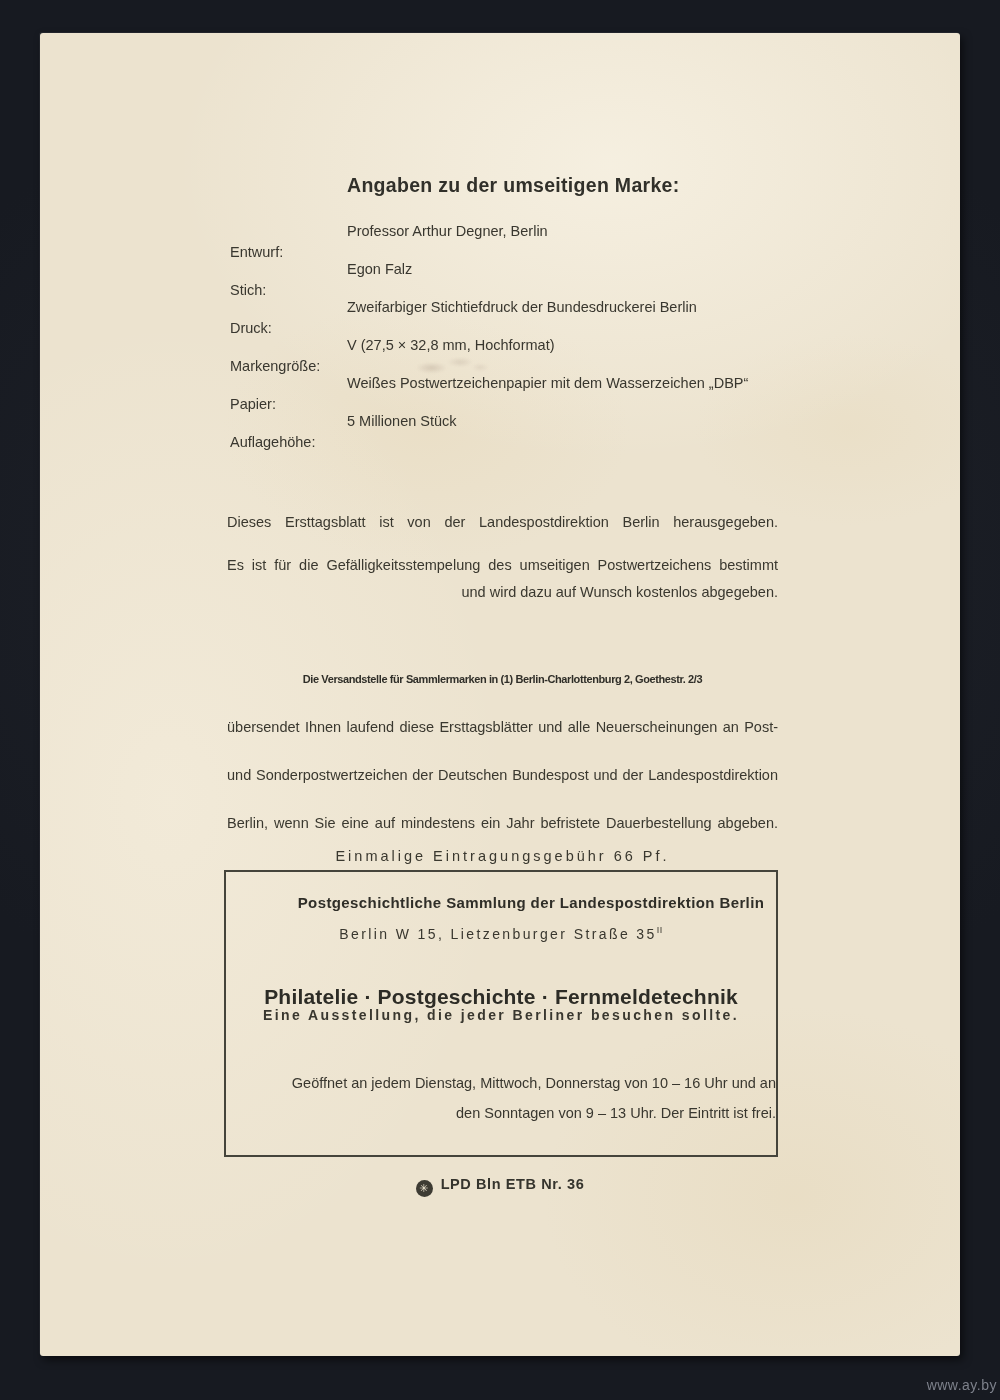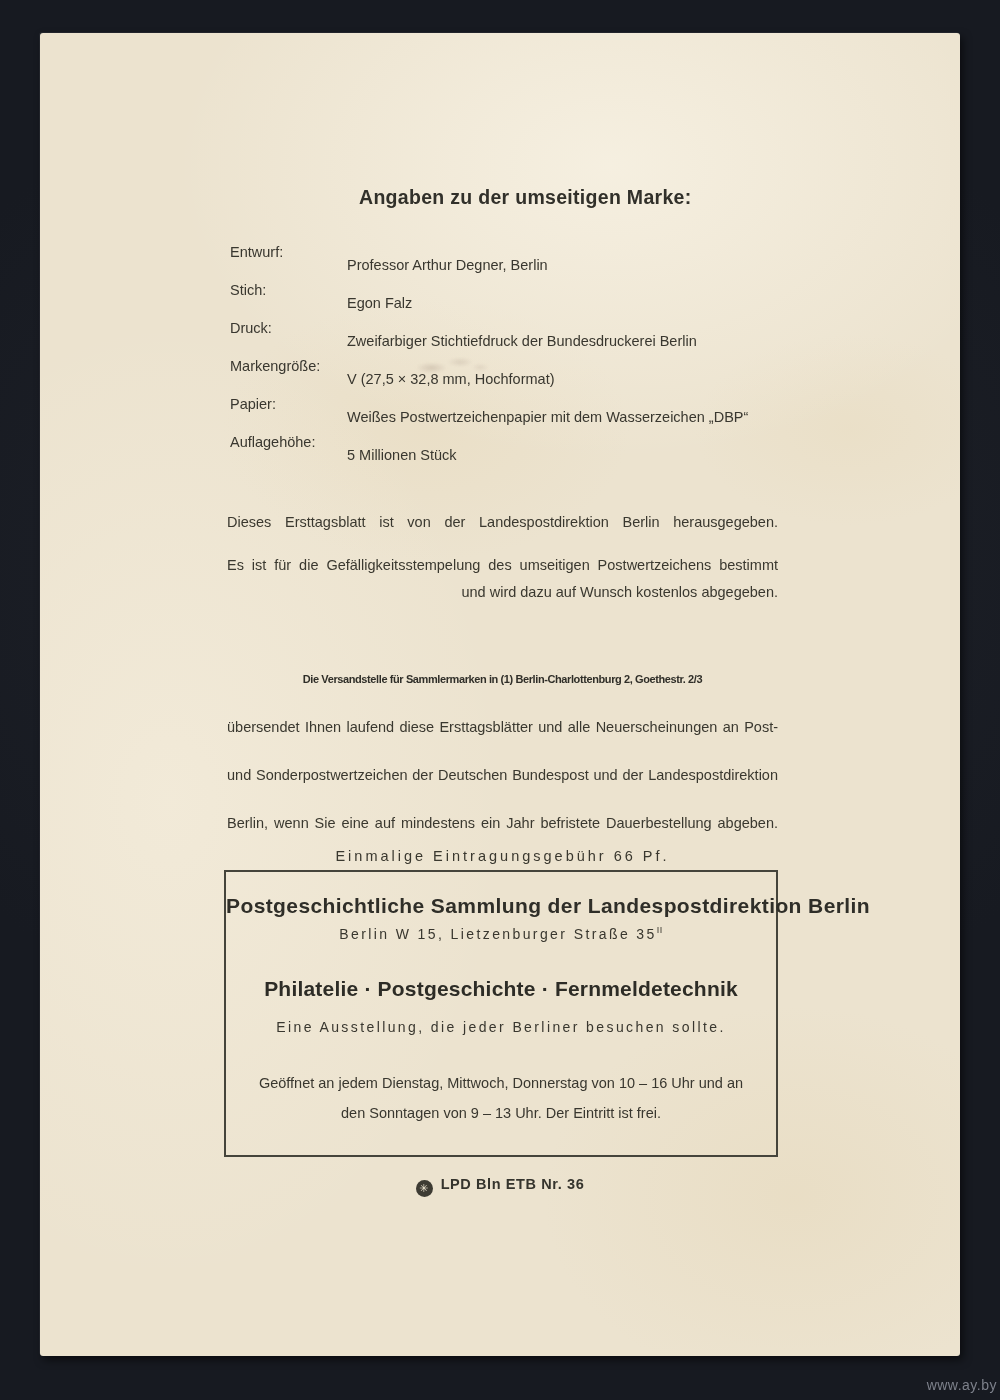--- a/index.html
+++ b/index.html
@@ -23,29 +23,29 @@
       radial-gradient(ellipse 420px 320px at 82% 88%, rgba(222,203,162,0.22), rgba(222,203,162,0) 60%),
       radial-gradient(ellipse 340px 220px at 42% 30%, rgba(229,213,179,0.28), rgba(229,213,179,0) 60%),
       radial-gradient(ellipse 260px 160px at 88% 30%, rgba(226,208,168,0.18), rgba(226,208,168,0) 60%),
       #ece3cf;
     border-radius: 3px;
     box-shadow: -1px -1px 0 rgba(255,255,255,0.06), 3px 4px 9px rgba(0,0,0,0.55);
     color: #39372f;
   }
   .title {
     position: absolute; left: 307px; top: 141px;
-    margin: 12px;
+    margin: 0;
     font-size: 19.5px; font-weight: bold; letter-spacing: 0.3px;
     color: #31302a;
     white-space: nowrap;
   }
   .specs { position: absolute; left: 190px; top: 189px; width: 680px; }
   .spec-row { height: 38px; font-size: 14.5px; line-height: 19px; white-space: nowrap; }
   .spec-label { display: inline-block; width: 117px; vertical-align: top; margin-top: 21px; }
-  .spec-value { display: inline-block; vertical-align: top; margin-top: 34px; }
+  .spec-value { display: inline-block; vertical-align: top; }
   .smudge {
     position: absolute; left: 368px; top: 320px; width: 84px; height: 24px;
     background:
       radial-gradient(ellipse 22px 8px at 28% 62%, rgba(128,104,92,0.22), rgba(128,104,92,0) 70%),
       radial-gradient(ellipse 18px 7px at 62% 38%, rgba(128,104,92,0.16), rgba(128,104,92,0) 70%),
       radial-gradient(ellipse 12px 6px at 86% 60%, rgba(128,104,92,0.12), rgba(128,104,92,0) 70%);
     filter: blur(1px);
   }
   .para { position: absolute; left: 187px; width: 551px; color: #3a382f; }
   .para1 { top: 461px; font-size: 14.5px; line-height: 27.5px; }
@@ -58,40 +58,40 @@
   }
   .fee-line { text-align: center; letter-spacing: 3px; }
   .exbox {
     position: absolute; left: 184px; top: 837px;
     width: 554px; height: 287px;
     border: 2px solid #45443b;
     box-sizing: border-box;
   }
   .exbox-title {
     position: absolute; top: 22px; width: 100%;
-    text-align: center; font-weight: bold; font-size: 21px;
-    letter-spacing: 0.4px; color: #2f2e28; white-space: nowrap;
+    text-align: center; font-weight: bold; font-size: 15px;
+    letter-spacing: 0.4px; color: #2f2e28; white-space: nowrap; margin-left: 30px;
   }
   .exbox-address {
     position: absolute; top: 53px; width: 100%;
     text-align: center; font-size: 14px; letter-spacing: 2.4px; white-space: nowrap;
   }
   .exbox-address sup { font-size: 9px; letter-spacing: 0.5px; }
   .exbox-headline {
-    position: absolute; top: 105px; width: 100%;
+    position: absolute; top: 113px; width: 100%;
     text-align: center; font-weight: bold; font-size: 21px;
     letter-spacing: 0.2px; color: #2d2c26; white-space: nowrap;
   }
   .exbox-tagline {
-    position: absolute; top: 147px; width: 100%;
-    text-align: center; font-size: 14px; letter-spacing: 2.4px; white-space: nowrap;
+    position: absolute; top: 135px; width: 100%;
+    text-align: center; font-size: 14px; letter-spacing: 2.4px; white-space: nowrap; font-weight: bold;
   }
   .exbox-hours {
     position: absolute; top: 196px; width: 100%;
-    text-align: center; font-size: 14.5px; line-height: 30px;
+    text-align: right; font-size: 14.5px; line-height: 30px;
   }
   .footer {
     position: absolute; left: 0; top: 1143px; width: 100%;
     text-align: center; font-size: 14.5px; font-weight: bold;
     letter-spacing: 0.6px; color: #35342d; white-space: nowrap;
   }
   .emblem {
     display: inline-block; width: 17px; height: 17px;
     border-radius: 50%; background: #3d3b33; color: #ece3cf;
     font-size: 11px; line-height: 17px; text-align: center;

